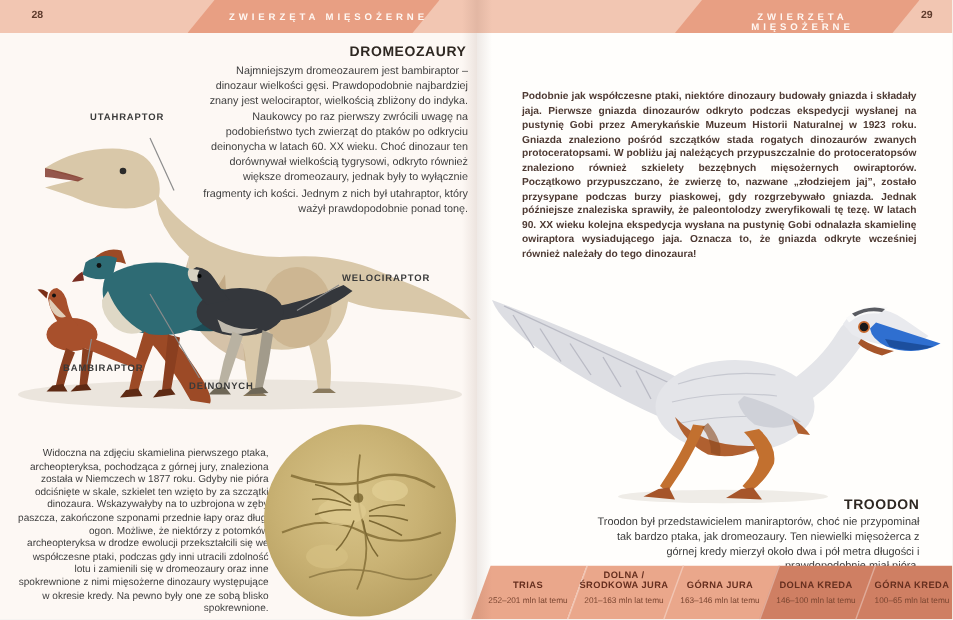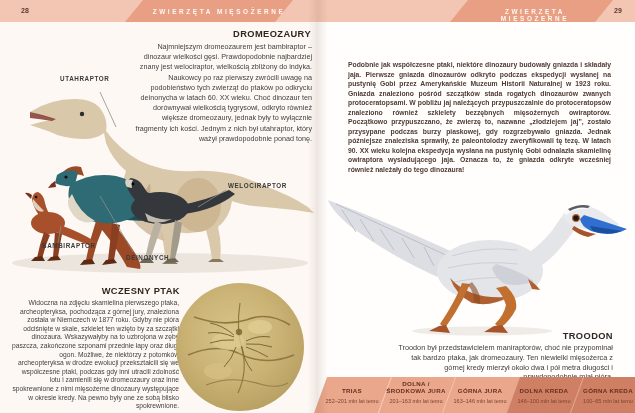--- a/index.html
+++ b/index.html
@@ -135,21 +135,20 @@
         <line x1="58" y1="188" x2="61" y2="171"></line>
         <line x1="133" y1="197" x2="100" y2="141"></line>
       </g>
     </svg>
 
     <div class="sp-label lbl-utahraptor">UTAHRAPTOR</div>
     <div class="sp-label lbl-welociraptor">WELOCIRAPTOR</div>
     <div class="sp-label lbl-bambiraptor">BAMBIRAPTOR</div>
     <div class="sp-label lbl-deinonych">DEINONYCH</div>
 
-    <div class="h-small ptak-head">WCZESNY PTAK</div>
     <div class="ptak-body">Widoczna na zdjęciu skamielina pierwszego ptaka, archeopteryksa, pochodząca z górnej jury, znaleziona została w Niemczech w 1877 roku. Gdyby nie pióra odciśnięte w skale, szkielet ten wzięto by za szczątki dinozaura. Wskazywałyby na to uzbrojona w zęby paszcza, zakończone szponami przednie łapy oraz długi ogon. Możliwe, że niektórzy z potomków archeopteryksa w drodze ewolucji przekształcili się we współczesne ptaki, podczas gdy inni utracili zdolność lotu i zamienili się w dromeozaury oraz inne spokrewnione z nimi mięsożerne dinozaury występujące w okresie kredy. Na pewno były one ze sobą blisko spokrewnione.</div>
 
     <div class="fossil">
       <svg width="128" height="128" viewBox="0 0 128 128">
         <path d="M18,34 Q48,44 70,37 Q92,28 114,42" stroke="#8f7940" stroke-width="1.6" fill="none"></path>
         <path d="M12,72 Q40,60 62,70 Q88,84 118,72" stroke="#8f7940" stroke-width="1.4" fill="none"></path>
         <path d="M30,102 Q56,92 84,101 Q100,106 112,100" stroke="#96814a" stroke-width="1.2" fill="none"></path>
         <path d="M64,20 Q60,46 66,66 Q72,88 62,110" stroke="#8f7940" stroke-width="1.2" fill="none"></path>
         <ellipse cx="52" cy="58" rx="16" ry="9" fill="#ddc98f" opacity="0.8"></ellipse>
         <ellipse cx="84" cy="44" rx="12" ry="7" fill="#e3d096" opacity="0.7"></ellipse>

